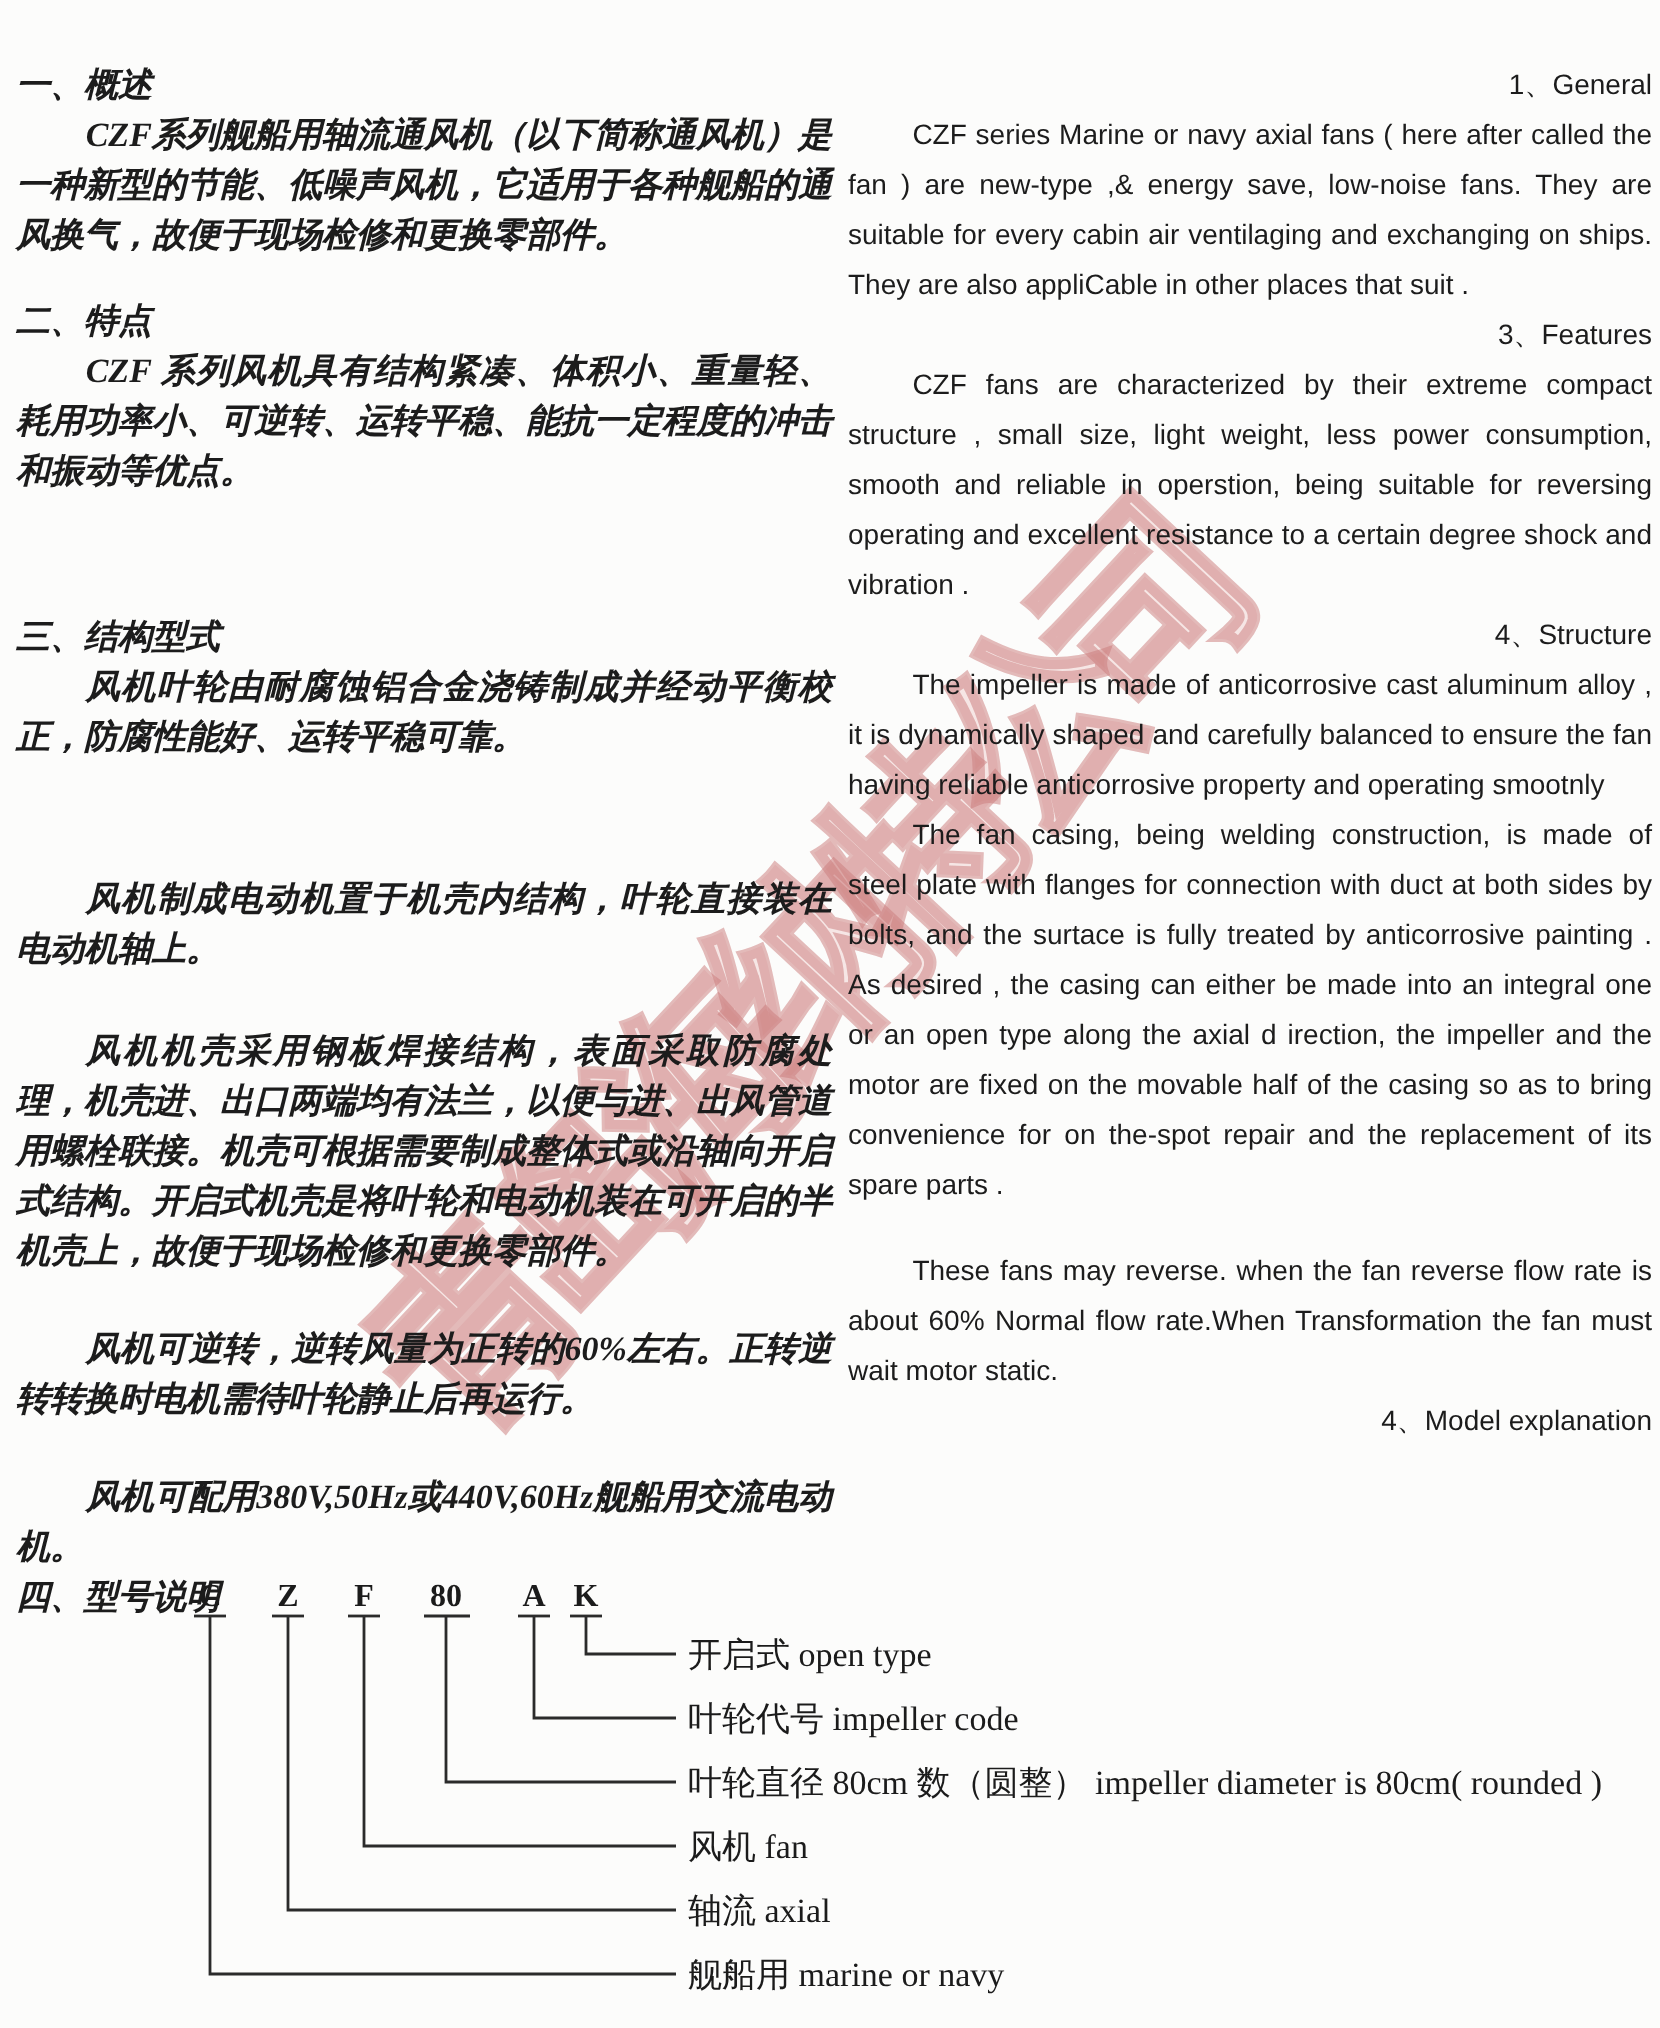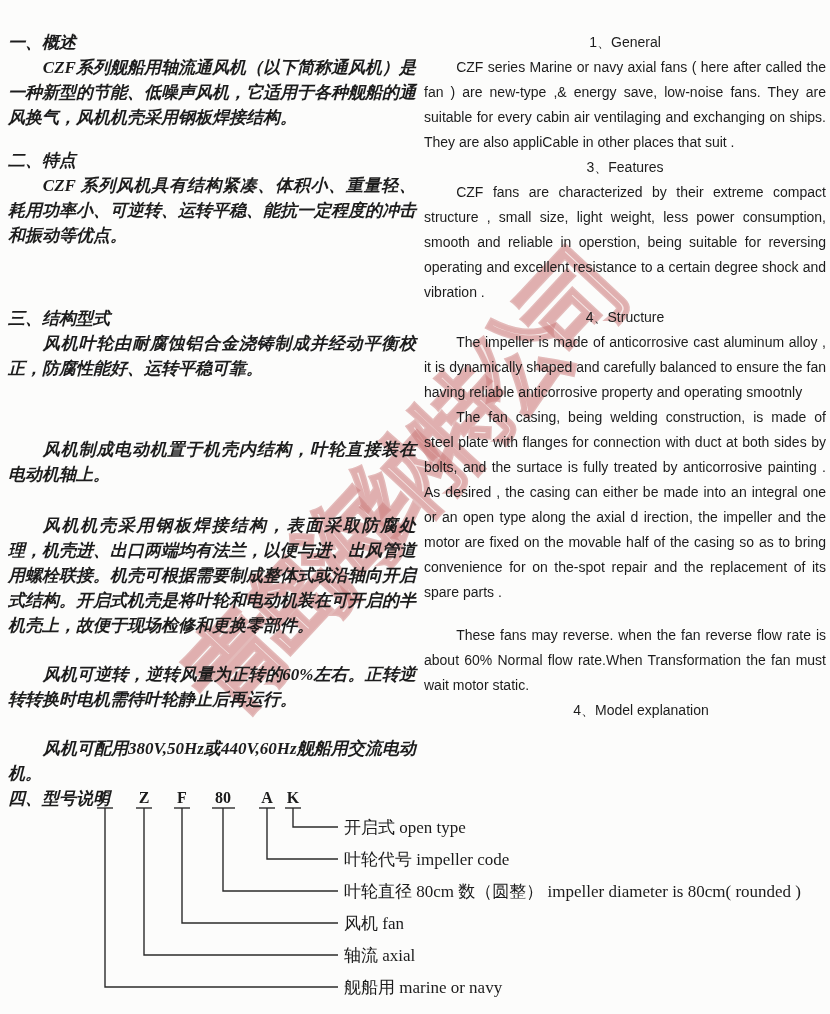--- a/index.html
+++ b/index.html
@@ -24,21 +24,21 @@
     position:absolute;left:8px;top:30px;width:408px;z-index:1;
     font-size:17px;line-height:25px;font-weight:600;text-align:justify;font-style:italic;
   }
   .col-right{
     position:absolute;left:424px;top:30px;width:402px;z-index:1;
     font-family:"Liberation Sans",sans-serif;
     font-size:14px;line-height:25px;text-align:justify;
   }
   .zh-heading{font-weight:700;text-align:left;}
   .zh-para{text-indent:2.05em;}
-  .en-heading{text-align:center;}
+  .en-heading{text-align:right;}
   .en-para{text-indent:2.3em;}
   .mt18{margin-top:18px;}
   .mt58{margin-top:58px;}
   .mt26{margin-top:26px;}
   .mt56{margin-top:56px;}
   .mt24{margin-top:24px;}
   .mt25{margin-top:24px;}
   .mt12{margin-top:12px;}
   .indent-h{padding-left:32px;}
   
@@ -50,21 +50,21 @@
 </style>
 </head>
 <body>
 
 <div class="page">
 
   <div class="watermark">青岛海纳特公司</div>
 
   <div class="col-left">
     <div class="zh-heading">一、概述</div>
-    <div class="zh-para">CZF系列舰船用轴流通风机（以下简称通风机）是一种新型的节能、低噪声风机，它适用于各种舰船的通风换气，风机机壳采用钢板焊接结构。</div>
+    <div class="zh-para">CZF系列舰船用轴流通风机（以下简称通风机）是一种新型的节能、低噪声风机，它适用于各种舰船的通风换气，故便于现场检修和更换零部件。</div>
     <div class="zh-heading mt18">二、特点</div>
     <div class="zh-para">CZF 系列风机具有结构紧凑、体积小、重量轻、耗用功率小、可逆转、运转平稳、能抗一定程度的冲击和振动等优点。</div>
     <div class="zh-heading mt58">三、结构型式</div>
     <div class="zh-para">风机叶轮由耐腐蚀铝合金浇铸制成并经动平衡校正，防腐性能好、运转平稳可靠。</div>
     <div class="zh-para mt56">风机制成电动机置于机壳内结构，叶轮直接装在电动机轴上。</div>
     <div class="zh-para mt26">风机机壳采用钢板焊接结构，表面采取防腐处理，机壳进、出口两端均有法兰，以便与进、出风管道用螺栓联接。机壳可根据需要制成整体式或沿轴向开启式结构。开启式机壳是将叶轮和电动机装在可开启的半机壳上，故便于现场检修和更换零部件。</div>
     <div class="zh-para mt24">风机可逆转，逆转风量为正转的60%左右。正转逆转转换时电机需待叶轮静止后再运行。</div>
     <div class="zh-para mt25">风机可配用380V,50Hz或440V,60Hz舰船用交流电动机。</div>
     <div class="zh-heading">四、型号说明</div>
   </div>

